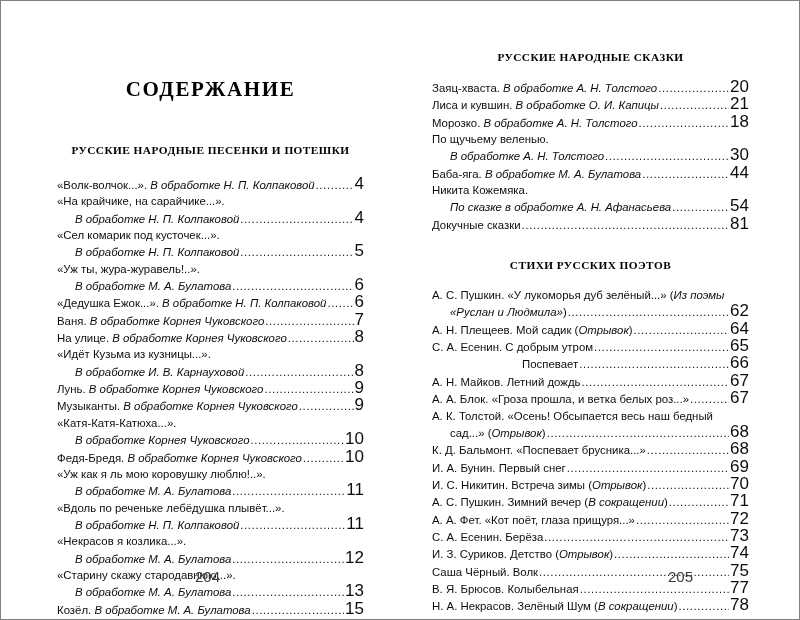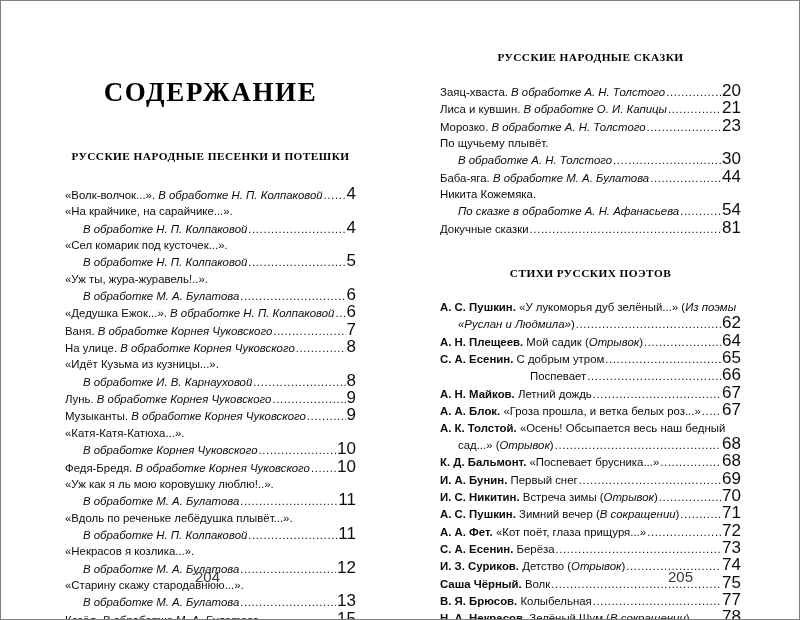--- a/index.html
+++ b/index.html
@@ -44,42 +44,42 @@
   .page-left  { padding: 0 36px 0 56px; }
   .page-right { padding: 0 50px 0 32px; }
 
   
   .doc-title {
     margin: 0;
     padding-top: 76px;
     text-align: center;
     font-family: "Liberation Serif", serif;
     font-weight: bold;
-    font-size: 27px;
+    font-size: 21px;
     letter-spacing: 1.6px;
     color: #000;
   }
   .section-title {
     margin: 4px;
     text-align: center;
     font-family: Liberation Serif, serif;
     font-weight: bold;
     font-size: 11.3px;
     letter-spacing: 0.45px;
     color: #000;
     white-space: nowrap;
   }
   .section-title.sect-songs   { padding-top: 38px; padding-bottom: 16px; }
   .section-title.sect-tales   { padding-top: 46px; padding-bottom: 12px; }
   .section-title.sect-poets   { padding-top: 22px; padding-bottom: 12px; }
 
   
   .toc-list {
     list-style: none;
-    margin: 8px;
+    margin: 0;
     padding: 0;
   }
   .toc-line {
     display: flex;
     align-items: baseline;
     font-size: 11.4px;
     line-height: 16.35px;
     color: #0d0d0d;
     white-space: nowrap;
   }
@@ -106,21 +106,21 @@
   }
   .toc-line.nodots .txt { white-space: nowrap; }
   .toc-line.nodots { justify-content: flex-start; }
 
   
   .ind-1 { padding-left: 18px; }
   .ind-2 { padding-left: 90px; }
 
   
   .it { font-style: italic; }
-  .bd { font-weight: bold; text-align: center; }
+  .bd { font-weight: normal; text-align: center; }
 
   
   .folio {
     position: absolute;
     bottom: 34px;
     font-family: Liberation Sans, sans-serif;
     font-size: 15px;
     color: #3a3a3a;
   }
   .folio-left  { left: 194px; }
@@ -267,24 +267,24 @@
             <span class="pg">20</span>
           </li>
           <li class="toc-line">
             <span class="txt"><span>Лиса и кувшин. </span><span class="it">В обработке О. И. Капицы</span></span>
             <span class="dots"></span>
             <span class="pg">21</span>
           </li>
           <li class="toc-line">
             <span class="txt"><span>Морозко. </span><span class="it">В обработке А. Н. Толстого</span></span>
             <span class="dots"></span>
-            <span class="pg">23</span>
-          </li>
-          <li class="toc-line nodots">
-            <span class="txt"><span>По щучьему плывёт.</span></span>
+            <span class="pg">18</span>
+          </li>
+          <li class="toc-line nodots">
+            <span class="txt"><span>По щучьему веленью.</span></span>
           </li>
           <li class="toc-line ind-1">
             <span class="txt"><span class="it">В обработке А. Н. Толстого</span></span>
             <span class="dots"></span>
             <span class="pg">30</span>
           </li>
           <li class="toc-line">
             <span class="txt"><span>Баба-яга. </span><span class="it">В обработке М. А. Булатова</span></span>
             <span class="dots"></span>
             <span class="pg">44</span>

